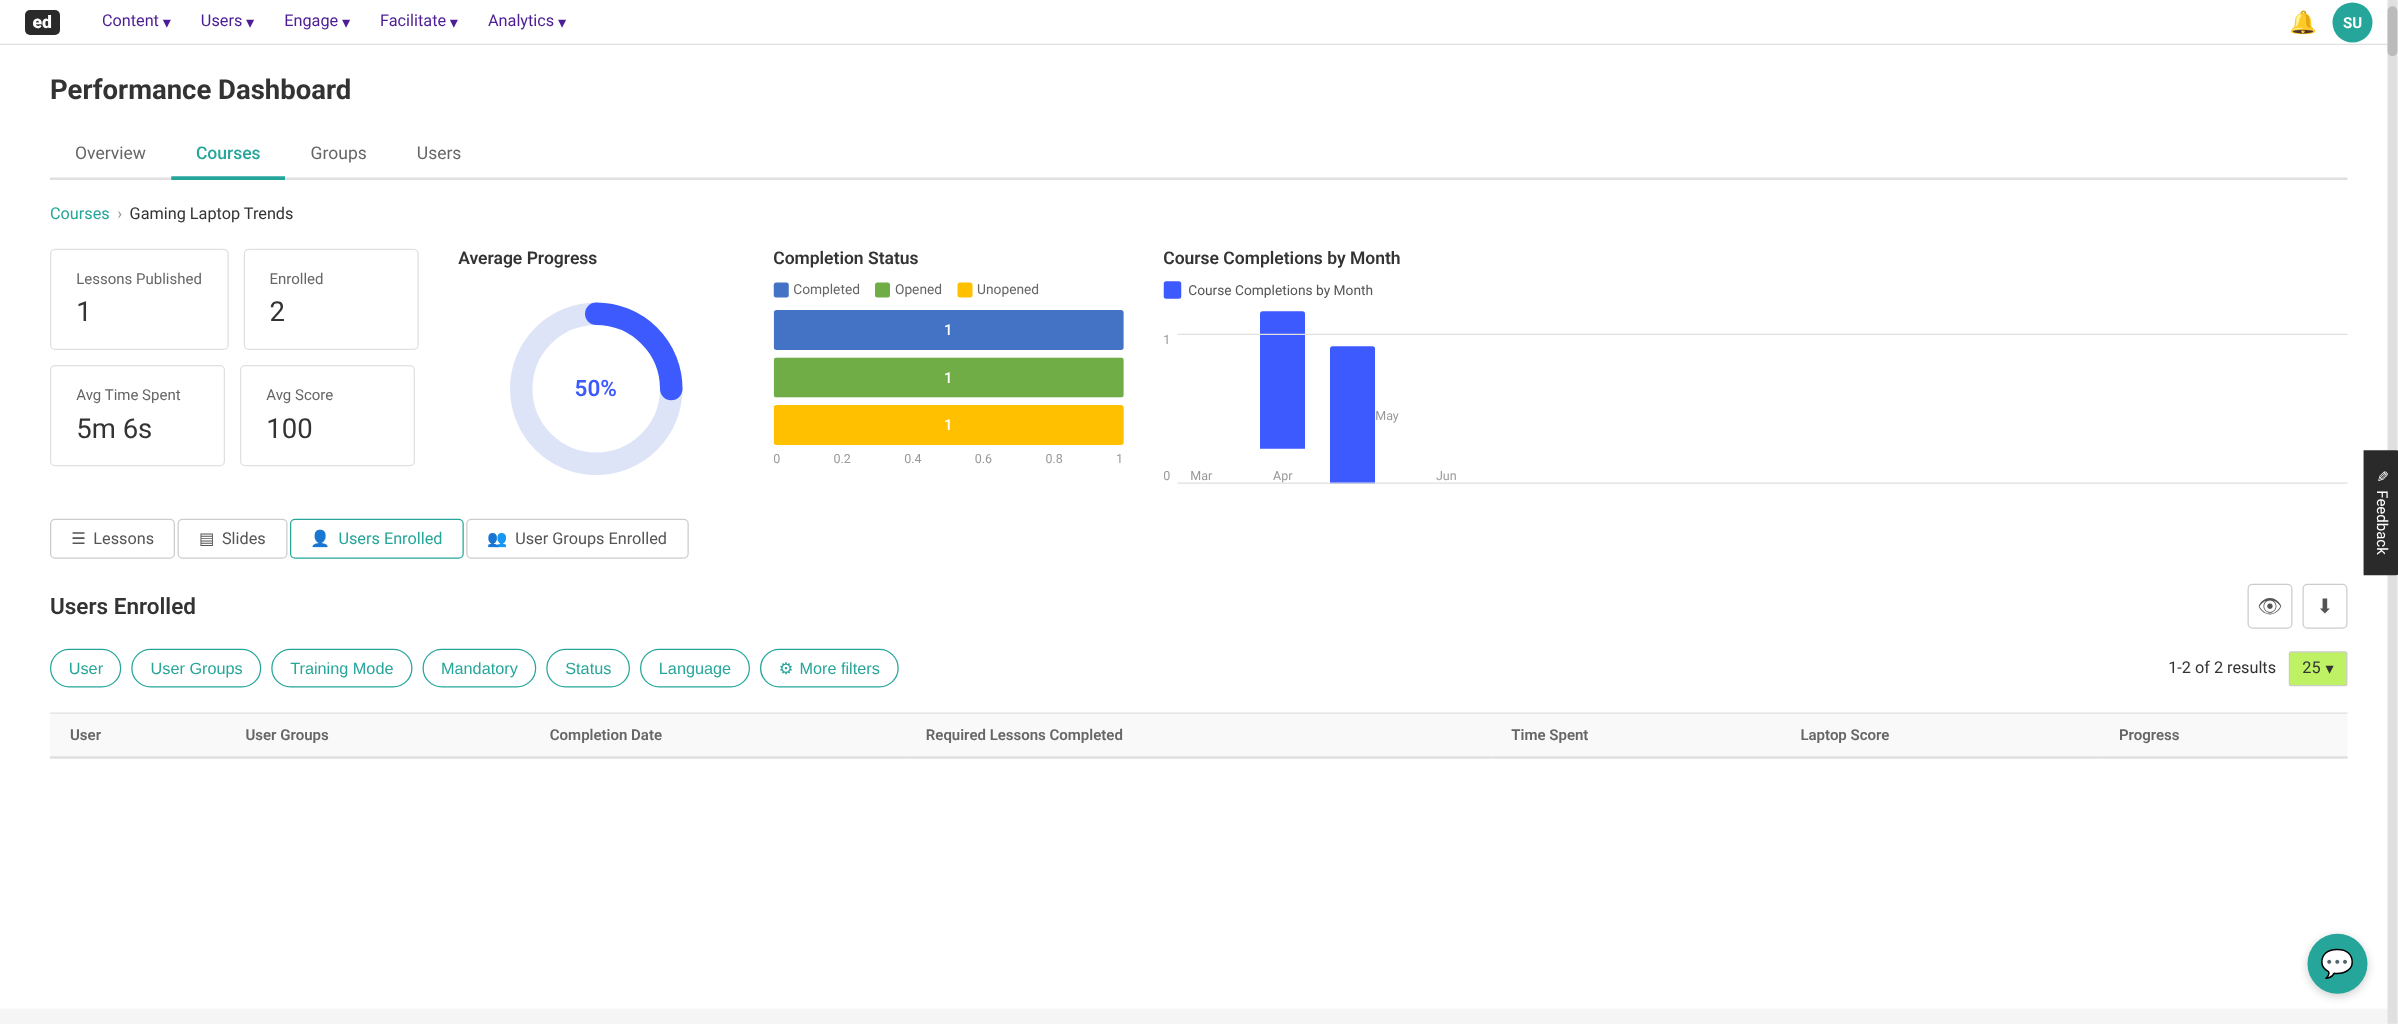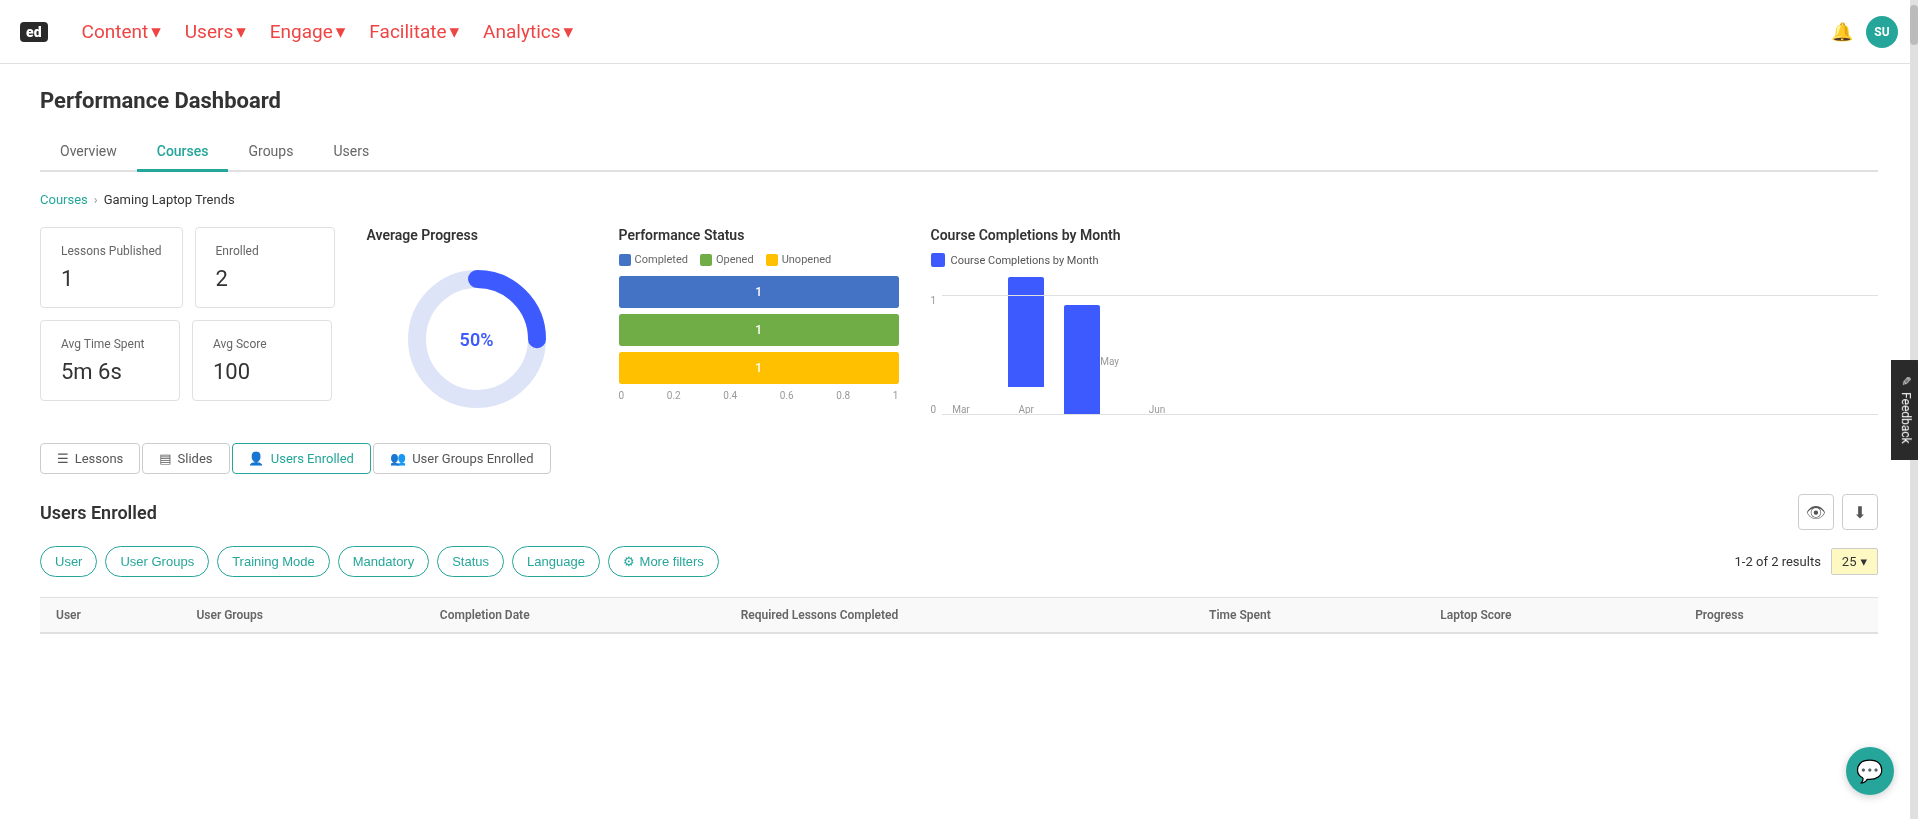--- a/index.html
+++ b/index.html
@@ -1,23 +1,23 @@
 <!DOCTYPE html>
 <html><head>
   <meta charset="utf-8">
   <style>
     * { box-sizing: border-box; margin: 0; padding: 0; }
     body { font-family: -apple-system, BlinkMacSystemFont, 'Segoe UI', Roboto, sans-serif; background: #f5f5f5; color: #333; font-size: 14px; }
 
     
-    .top-nav { background: #fff; border-bottom: 1px solid #e0e0e0; display: flex; padding: 0 20px; height: 64px; }
+    .top-nav { background: #fff; border-bottom: 1px solid #e0e0e0; display: flex; padding: 0 20px; height: 36px; }
     .nav-logo { font-weight: 900; color: #1a1a1a; font-size: 18px; margin-right: 24px; display: flex; align-items: center; }
     .nav-logo span { background: #2a2a2a; color: #fff; border-radius: 4px; padding: 2px 6px; font-size: 14px; font-weight: 900; }
     .nav-items { display: flex; gap: 4px; flex: 1; }
-    .nav-item { padding: 6px 10px; cursor: pointer; color: #ef4444; font-size: 19px; display: flex; align-items: center; gap: 3px; }
+    .nav-item { padding: 6px 10px; cursor: pointer; color: #4c1d95; font-size: 13px; display: flex; align-items: center; gap: 3px; }
     .nav-right { display: flex; align-items: center; gap: 12px; margin-left: auto; }
     .nav-bell { font-size: 18px; cursor: pointer; color: #666; }
     .nav-avatar { width: 32px; height: 32px; border-radius: 50%; background: #26a69a; color: #fff; display: flex; align-items: center; justify-content: center; font-size: 12px; font-weight: 700; cursor: pointer; }
 
     
     .main-content { padding: 24px 40px; background: #fff; min-height: calc(100vh - 48px); }
 
     .page-title { font-size: 22px; font-weight: 700; margin-bottom: 20px; }
 
     
@@ -65,21 +65,21 @@
     
     .section-header { display: flex; align-items: center; justify-content: space-between; margin-bottom: 16px; }
     .section-title { font-size: 18px; font-weight: 600; }
     .section-actions { display: flex; gap: 8px; }
     .icon-btn { width: 36px; height: 36px; border: 1px solid #ccc; border-radius: 4px; background: #fff; display: flex; align-items: center; justify-content: center; cursor: pointer; font-size: 16px; color: #555; }
 
     
     .filter-row { display: flex; gap: 8px; align-items: center; margin-bottom: 20px; flex-wrap: wrap; }
     .filter-btn { padding: 7px 14px; border: 1px solid #26a69a; border-radius: 20px; background: #fff; color: #26a69a; font-size: 13px; cursor: pointer; display: flex; align-items: center; gap: 5px; }
     .results-info { margin-left: auto; font-size: 13px; color: #333; display: flex; align-items: center; gap: 10px; }
-    .page-size-select { border: 1px solid #ccc; border-radius: 2px; padding: 5px 10px; font-size: 13px; cursor: pointer; display: flex; align-items: center; gap: 4px; background: #fef9c3; }
+    .page-size-select { border: 1px solid #ccc; border-radius: 2px; padding: 5px 10px; font-size: 13px; cursor: pointer; display: flex; align-items: center; gap: 4px; background: #bef264; }
 
     
     .data-table { width: 100%; border-collapse: collapse; }
     .data-table th { background: #f9f9f9; border-bottom: 2px solid #e0e0e0; border-top: 1px solid #e0e0e0; padding: 10px 16px; text-align: left; font-size: 12px; font-weight: 600; color: #666; }
 
     
     .feedback-btn { position: fixed; right: -38px; top: 50%; transform: translateY(-50%) rotate(90deg); background: #2a2a2a; color: #fff; padding: 8px 16px; font-size: 12px; cursor: pointer; border-radius: 4px 4px 0 0; display: flex; align-items: center; gap: 6px; z-index: 100; }
 
     
     .chat-btn { position: fixed; bottom: 24px; right: 24px; width: 48px; height: 48px; background: #26a69a; border-radius: 50%; display: flex; align-items: center; justify-content: center; cursor: pointer; color: #fff; font-size: 22px; box-shadow: 0 2px 8px rgba(0,0,0,0.2); z-index: 100; }
@@ -160,21 +160,21 @@
 
           <circle cx="80" cy="80" r="60" fill="none" stroke="#dde4f7" stroke-width="18"></circle>
 
           <circle cx="80" cy="80" r="60" fill="none" stroke="#3d5afe" stroke-width="18" stroke-dasharray="188.5 376.99" stroke-dashoffset="94.25" stroke-linecap="round" transform="rotate(-90 80 80)"></circle>
         </svg>
         <div class="donut-label">50%</div>
       </div>
     </div>
 
     <div class="completion-status">
-      <h3>Performance Status</h3>
+      <h3>Completion Status</h3>
       <div class="chart-legend">
         <div class="legend-item">
           <div class="legend-dot" style="background:#4472c4;"></div>
           <span>Completed</span>
         </div>
         <div class="legend-item">
           <div class="legend-dot" style="background:#70ad47;"></div>
           <span>Opened</span>
         </div>
         <div class="legend-item">

